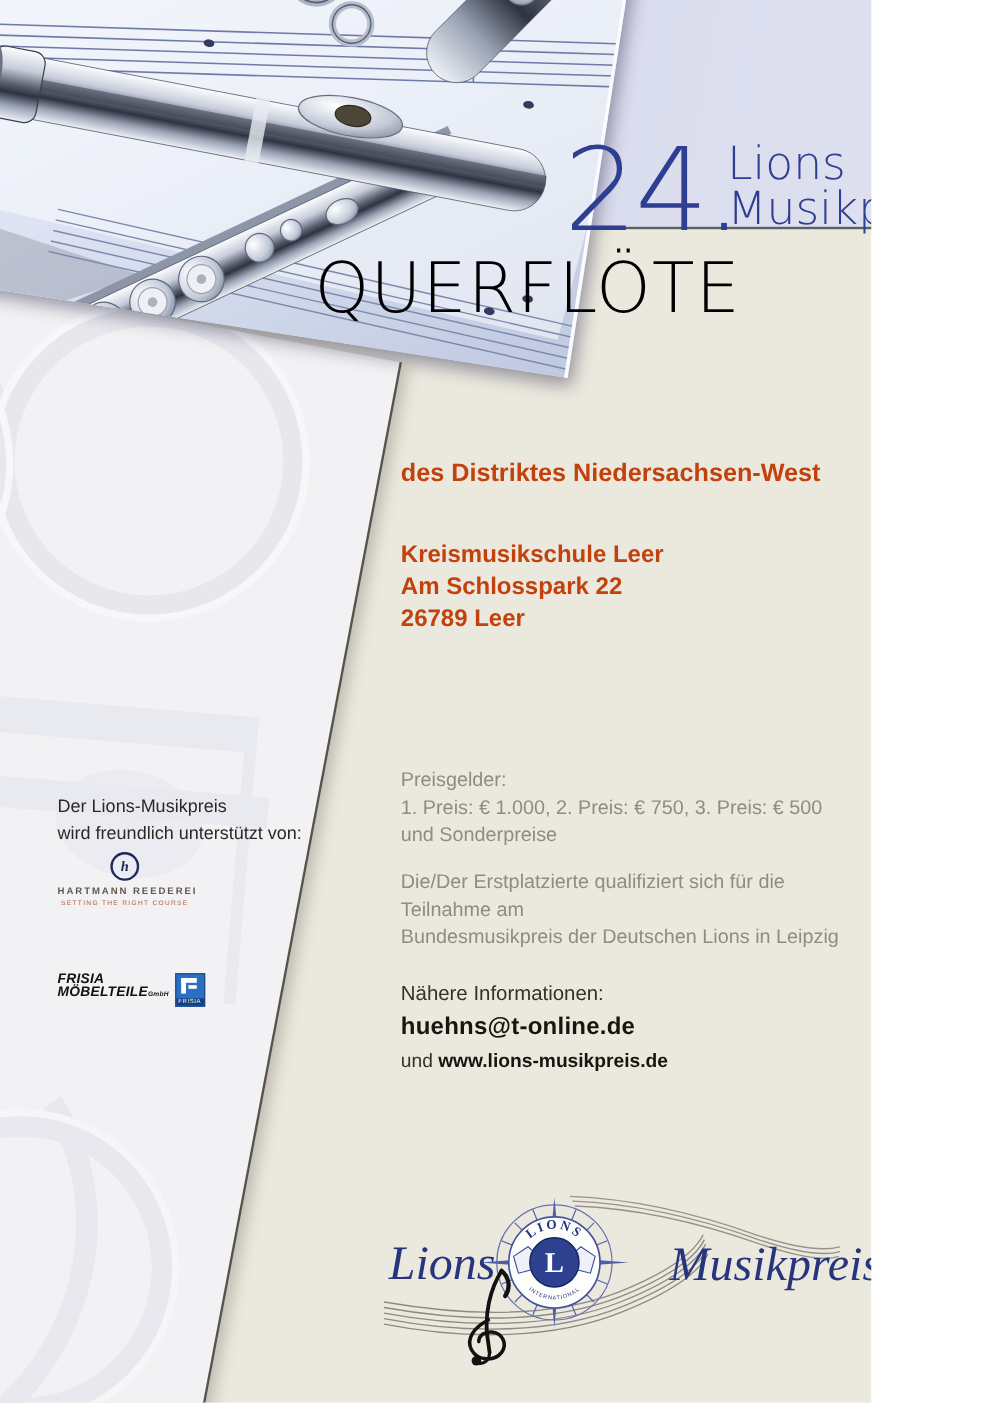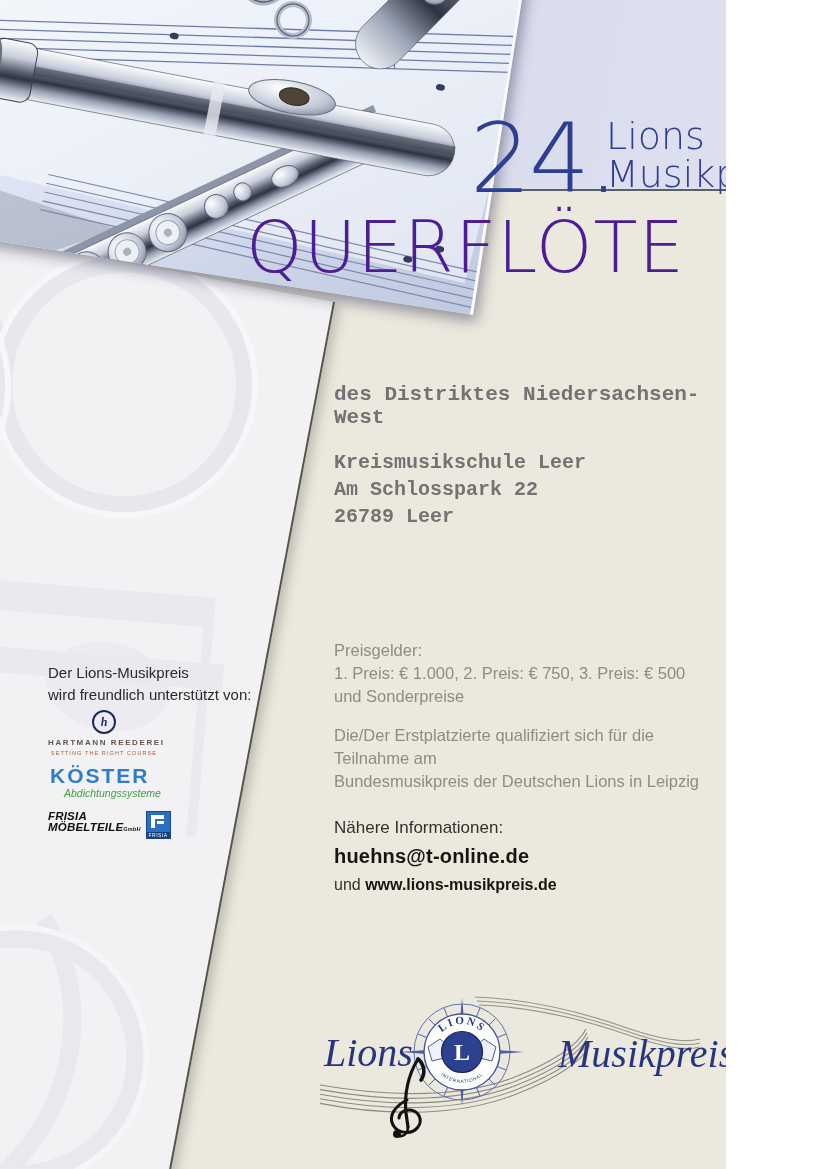--- a/index.html
+++ b/index.html
@@ -21,25 +21,25 @@
   .photo{position:absolute;left:-70px;top:-45px;width:540px;height:360px;
          transform:rotate(8.8deg);transform-origin:100% 100%;z-index:4;
          border-right:3px solid rgba(253,253,255,.9);
          box-shadow:4px 6px 14px rgba(40,40,70,.45);overflow:hidden;background:#dfe4f1;}
 
   
   .disp{color:#2e3e92;font-family:"DejaVu Sans","Liberation Sans",sans-serif;font-weight:200;z-index:5;position:absolute;line-height:1;}
   .num24{left:470px;top:111px;font-size:96px;letter-spacing:-2px;}
   .brand1{left:606px;top:117px;font-size:38px;}
   .brand2{left:606px;top:155px;font-size:38px;}
-  .title{left:246px;top:211px;font-size:72px;letter-spacing:1px;color:#4c1d95;z-index:6;}
+  .title{left:262px;top:211px;font-size:58px;letter-spacing:1px;color:#000000;z-index:6;}
 
   
   .blk{position:absolute;left:334px;z-index:7;}
-  .dark-bold{color:#737373;font-weight:bold;font-family:Liberation Mono, monospace;}
+  .dark-bold{color:#c2410c;font-weight:bold;}
   .district{top:383px;font-size:21px;}
   .venue{top:449px;font-size:20px;line-height:27px;}
   .event{top:547px;font-size:20px;line-height:27px;}
   .gray{color:#8d8c85;font-weight:400;}
   .prizes{top:639px;font-size:16.5px;line-height:23px;}
   .qualify{top:724px;font-size:16.5px;line-height:23px;}
   .infolabel{top:818px;font-size:17px;color:#33312c;}
   .email{top:845px;font-size:20px;color:#17150f;font-weight:bold;letter-spacing:.2px;}
   .webline{top:876px;font-size:16px;color:#33312c;}
   .webline b{font-size:16px;color:#17150f;}
@@ -261,24 +261,20 @@
   </div>
 
   <div class="side hartmann">
     <div class="h-circle">
       <span>h</span>
     </div>
     <div class="h-name">HARTMANN REEDEREI</div>
     <div class="h-tag">SETTING THE RIGHT COURSE</div>
   </div>
 
-  <div class="side koester">
-    <div class="k-name">KÖSTER</div>
-    <div class="k-sub">Abdichtungssysteme</div>
-  </div>
 
   <div class="side frisia">
     <div class="f-text">
       <div>FRISIA</div>
       <div><span>MÖBELTEILE</span><span class="f-suffix">GmbH</span></div>
     </div>
     <div class="f-badge">
       <div class="bar1"></div>
       <div class="bar2"></div>
       <div class="bar3"></div>

